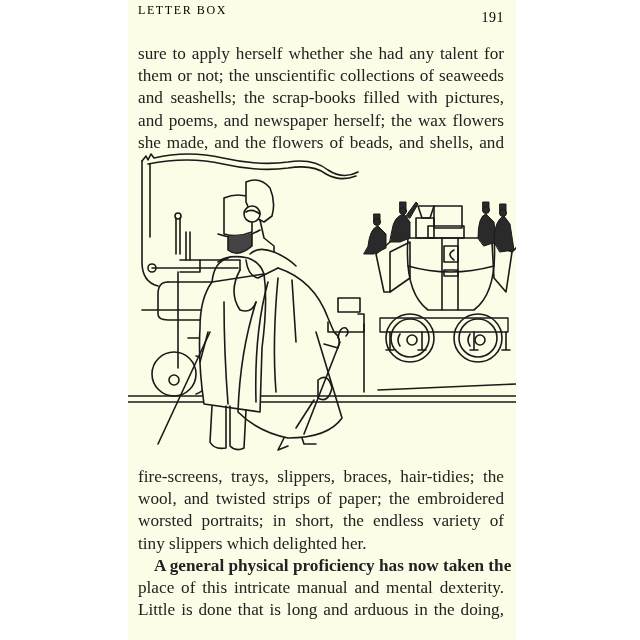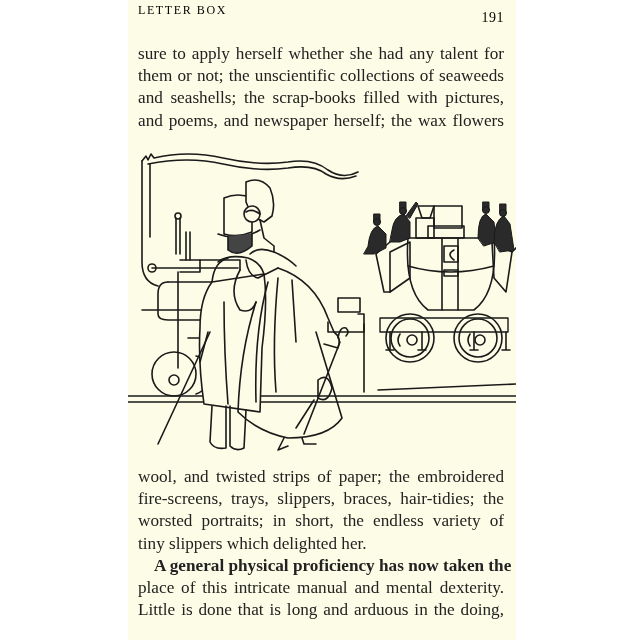--- a/index.html
+++ b/index.html
@@ -44,20 +44,21 @@
   <div class="running-head">
     <span class="title">LETTER BOX</span>
     <span class="folio">191</span>
   </div>
 
   <div class="text-block top-text">
     <span class="line">sure to apply herself whether she had any talent for</span>
     <span class="line">them or not; the unscientific collections of seaweeds</span>
     <span class="line">and seashells; the scrap-books filled with pictures,</span>
     <span class="line">and poems, and newspaper herself; the wax flowers</span>
+    <span class="line">she made, and the flowers of beads, and shells, and</span>
   </div>
 
   <div class="illustration">
     <svg viewBox="0 0 388 320" fill="none" stroke="#1a1a1a" stroke-width="1.6" stroke-linecap="round" stroke-linejoin="round">
 
       <g>
         <path d="M14 19 L18 14 L20 18 L23 12 L26 16 Q60 8 95 16 Q130 24 160 20 Q185 16 200 28 Q215 38 230 30"></path>
         <path d="M20 22 Q60 14 95 22 Q130 30 160 26 Q185 22 198 32 Q212 40 228 34"></path>
         <path d="M14 19 L14 120 Q14 140 30 144"></path>
         <path d="M22 22 L22 95"></path>
@@ -173,22 +174,22 @@
       <g>
         <path d="M210 196 Q212 184 218 186 Q222 190 218 194"></path>
         <path d="M212 200 L176 292"></path>
         <path d="M190 238 Q200 230 204 246 Q200 262 190 256 Z"></path>
         <path d="M186 258 L168 286"></path>
       </g>
     </svg>
   </div>
 
   <div class="text-block bottom-text">
+    <span class="line">fire-screens, trays, slippers, braces, hair-tidies; the</span>
     <span class="line">wool, and twisted strips of paper; the embroidered</span>
-    <span class="line">fire-screens, trays, slippers, braces, hair-tidies; the</span>
     <span class="line">worsted portraits; in short, the endless variety of</span>
     <span class="line last">tiny slippers which delighted her.</span>
     <span class="line indent">A general physical proficiency has now taken the</span>
     <span class="line">place of this intricate manual and mental dexterity.</span>
     <span class="line">Little is done that is long and arduous in the doing,</span>
   </div>
 
 </div>
 
 </body></html>

